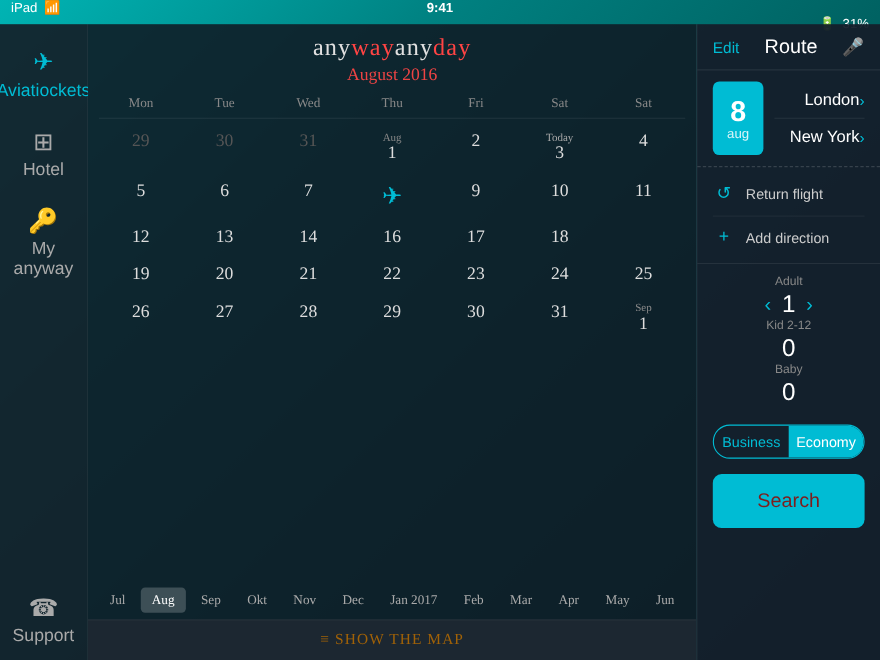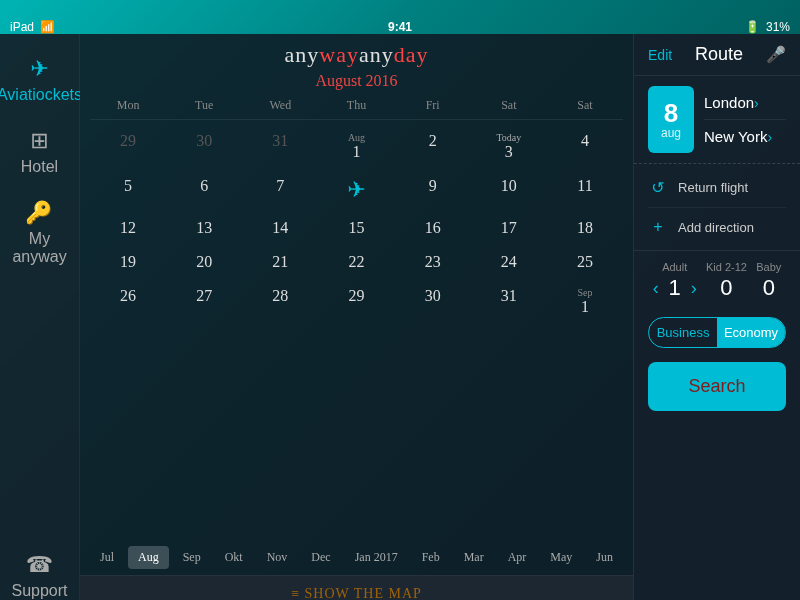--- a/index.html
+++ b/index.html
@@ -4,25 +4,25 @@
   <style>
     * { box-sizing: border-box; margin: 0; padding: 0; }
     body {
       width: 800px; height: 600px; overflow: hidden;
       background: linear-gradient(135deg, #00b4b4 0%, #008080 30%, #006060 60%, #004040 100%);
       font-family: -apple-system, 'Helvetica Neue', Arial, sans-serif;
     }
 
     
     .status-bar {
-      height: 34px;
+      height: 22px;
       background: transparent;
-      display: flex; align-items: flex-end; justify-content: space-between;
+      display: flex; align-items: flex-start; justify-content: space-between;
       padding: 0 10px;
-      color: white; font-size: 12px;
+      color: white; font-size: 12px; flex-direction: column;
     }
     .status-left { display: flex; align-items: center; gap: 6px; }
     .status-center { position: absolute; left: 50%; transform: translateX(-50%); font-weight: 600; }
     .status-right { display: flex; align-items: center; gap: 6px; margin-left: auto; }
 
     
     .main-container {
       display: flex;
       height: 578px;
     }
@@ -154,21 +154,21 @@
       border-radius: 6px;
       width: 46px;
       display: flex; flex-direction: column; align-items: center; justify-content: center;
       padding: 6px 4px;
     }
     .date-badge-num { color: white; font-size: 26px; font-weight: 600; line-height: 1; }
     .date-badge-month { color: rgba(255,255,255,0.85); font-size: 12px; }
 
     .destinations { flex: 1; display: flex; flex-direction: column; gap: 0; }
     .dest-item {
-      display: flex; align-items: center; justify-content: flex-start;
+      display: flex; align-items: center; justify-content: flex-end;
       padding: 8px 0;
       border-bottom: 1px solid rgba(255,255,255,0.08);
       color: white; font-size: 15px; cursor: pointer;
     }
     .dest-item:last-child { border-bottom: none; }
     .dest-chevron { color: #00bcd4; font-size: 14px; }
 
     
     .route-actions {
       border-top: 1px dashed rgba(255,255,255,0.15);
@@ -183,21 +183,21 @@
     .route-action-item:last-child { border-bottom: none; }
     .action-icon { color: #00bcd4; font-size: 16px; width: 20px; text-align: center; }
 
     
     .passenger-section {
       padding: 10px 14px;
       border-top: 1px solid rgba(255,255,255,0.08);
       display: flex; flex-direction: column; gap: 6px;
     }
     .passenger-row {
-      display: flex; align-items: center; justify-content: space-around;
+      display: flex; align-items: center; justify-content: space-around; flex-direction: column;
     }
     .passenger-type {
       display: flex; flex-direction: column; align-items: center; gap: 2px;
     }
     .passenger-label { color: #888; font-size: 11px; }
     .passenger-count-row {
       display: flex; align-items: center; gap: 6px;
     }
     .passenger-arrow { color: #00bcd4; font-size: 18px; cursor: pointer; }
     .passenger-count { color: white; font-size: 22px; font-weight: 300; min-width: 20px; text-align: center; }
@@ -307,21 +307,20 @@
           <div class="cal-cell flight">✈</div>
           <div class="cal-cell">9</div>
           <div class="cal-cell">10</div>
           <div class="cal-cell">11</div>
         </div>
 
         <div class="cal-row">
           <div class="cal-cell">12</div>
           <div class="cal-cell">13</div>
           <div class="cal-cell">14</div>
-          <div class="cal-cell">15</div>
           <div class="cal-cell">16</div>
           <div class="cal-cell">17</div>
           <div class="cal-cell">18</div>
         </div>
 
         <div class="cal-row">
           <div class="cal-cell">19</div>
           <div class="cal-cell">20</div>
           <div class="cal-cell">21</div>
           <div class="cal-cell">22</div>

